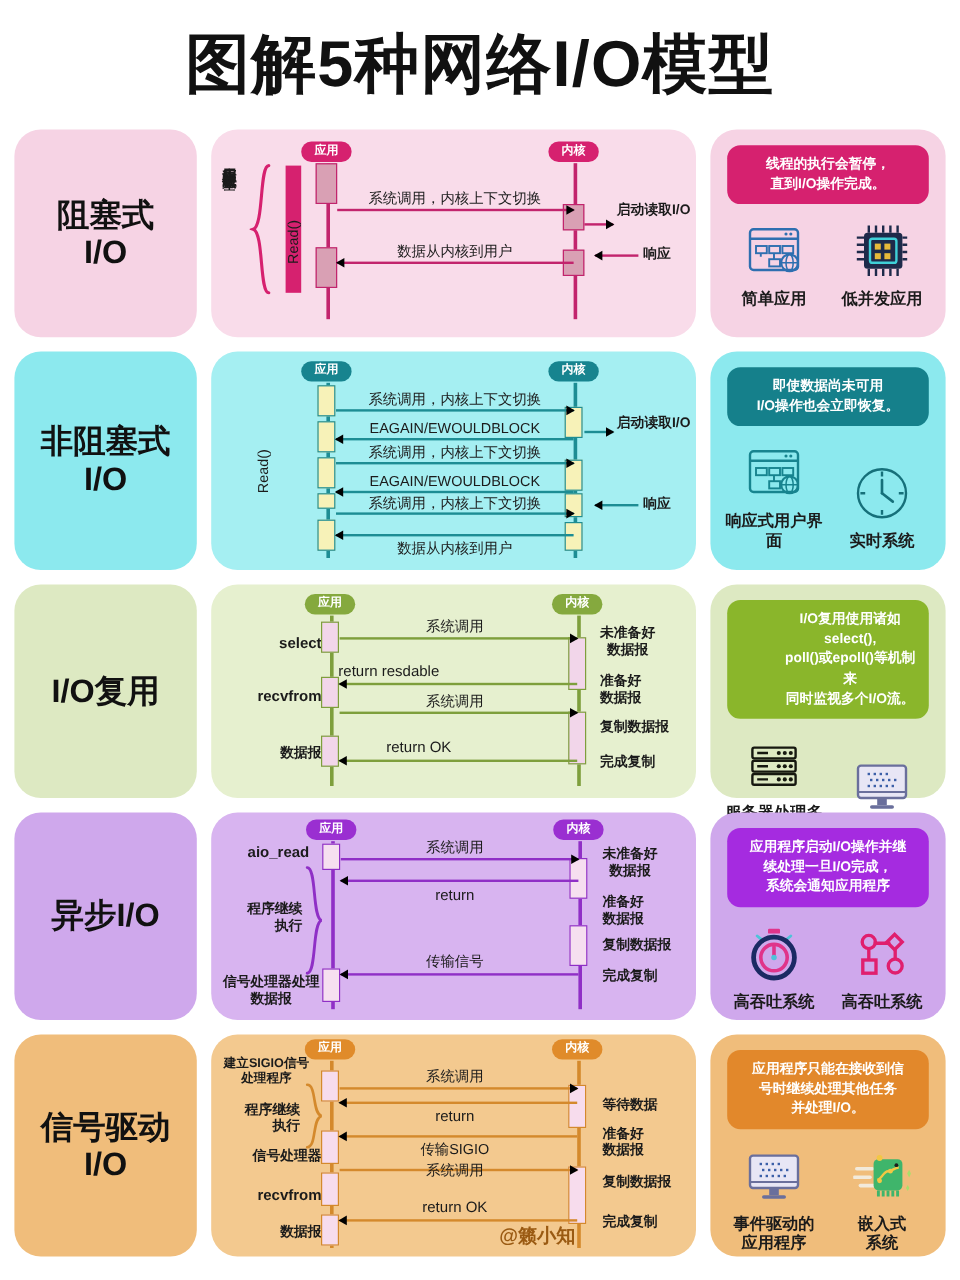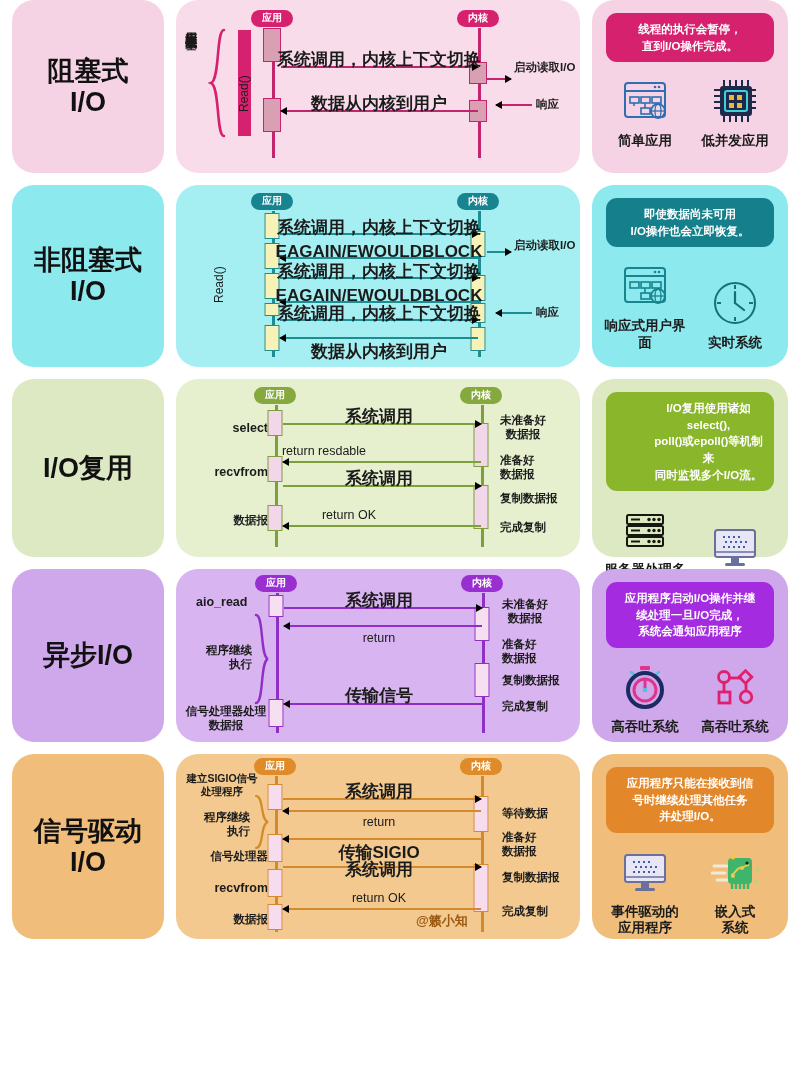--- a/index.html
+++ b/index.html
@@ -66,45 +66,48 @@
   }
   .actbox { position: absolute; border-width: 1.2px; border-style: solid; transform: translateX(-50%); }
   .msg { position: absolute; height: 2px; }
   .msg::after {
     content: ""; position: absolute; top: 50%; width: 0; height: 0;
     border-top: 4.5px solid transparent; border-bottom: 4.5px solid transparent;
   }
   .msg.r::after { right: -1px; transform: translate(0,-50%); border-left-width: 7px; border-left-style: solid; }
   .msg.l::after { left: -1px; transform: translate(0,-50%); border-right-width: 7px; border-right-style: solid; }
   .mlabel {
-    position: absolute; font-size: 17px; font-weight: bold; color: #1b1b1b;
+    position: absolute; font-size: 12px; font-weight: normal; color: #1b1b1b;
     white-space: nowrap; transform: translateX(-50%); line-height: 1.2;
   }
   .slabel {
     position: absolute; font-size: 11.5px; font-weight: bold; color: #1b1b1b;
     text-align: center; line-height: 1.25;
   }
   .slabel.mono { font-weight: bold; font-size: 12.5px; }
   .vlabel {
     position: absolute; font-size: 12px; font-weight: bold; color: #1b1b1b;
     writing-mode: vertical-rl; line-height: 1.1; letter-spacing: 1px;
   }
   .rotlabel {
     position: absolute; font-size: 12px; color: #1b1b1b;
     transform: rotate(-90deg); transform-origin: left top; white-space: nowrap;
   }
   .readbar { position: absolute; }
   .brace { position: absolute; }
-  .watermark { position: absolute; font-size: 13px; font-weight: bold; color: #9a5a12; }
+  .watermark { position: absolute; font-size: 16px; font-weight: bold; color: #9a5a12; }
 </style>
 </head>
 <body>
 
 <div class="page">
 
+  <div class="title-bar">
+    <div class="title-text">图解5种网络I/O模型</div>
+  </div>
 
   <div class="row" style="height:173px;">
     <div class="card left-card" style="background:#f6d3e4;">
       <div class="left-label">阻塞式<br>I/O</div>
     </div>
 
     <div class="card mid-card" style="background:#f9dcea;">
       <div class="diag">
 
         <div class="vlabel" style="left:8px;top:22px;">应用程序被阻塞</div>
@@ -401,21 +404,21 @@
     </div>
   </div>
 
   <div class="row" style="height:173px;margin-top:12px;">
     <div class="card left-card" style="background:#cfa8ec;">
       <div class="left-label">异步I/O</div>
     </div>
 
     <div class="card mid-card" style="background:#d8b4f0;">
       <div class="diag">
-        <div class="slabel mono" style="left:20px;top:26px;width:72px;text-align:left;">aio_read</div>
+        <div class="slabel mono" style="left:20px;top:26px;width:72px;text-align:center;">aio_read</div>
         <div class="slabel" style="left:14px;top:74px;width:62px;text-align:right;white-space:pre-line;">程序继续
 执行</div>
         <div class="slabel" style="left:2px;top:135px;width:96px;text-align:center;white-space:pre-line;">信号处理器处理
 数据报</div>
 
         <svg class="brace" style="left:78px;top:44px;" width="16" height="92">
           <path d="M2 2 C10 2 6 44 14 46 C6 48 10 90 2 90" stroke="#8f2fc6" stroke-width="2.4" fill="none" stroke-linecap="round"></path>
         </svg>
 
         <div class="lifeline" style="left:100px;top:24px;height:140px;background:#8f2fc6;"></div>

